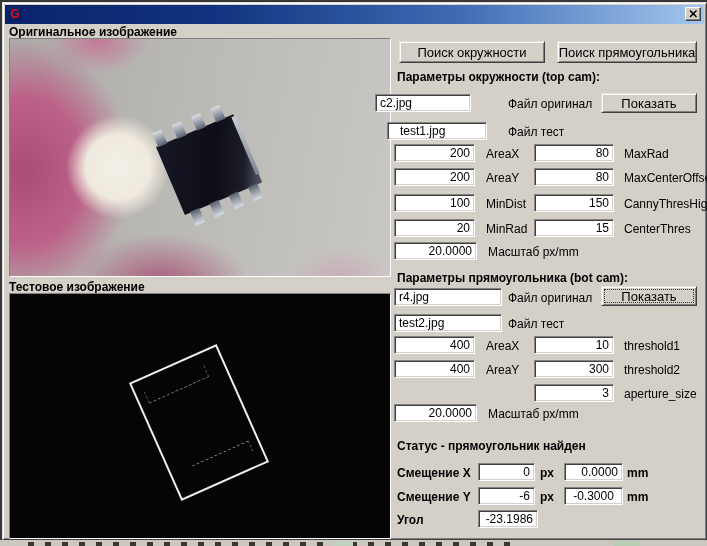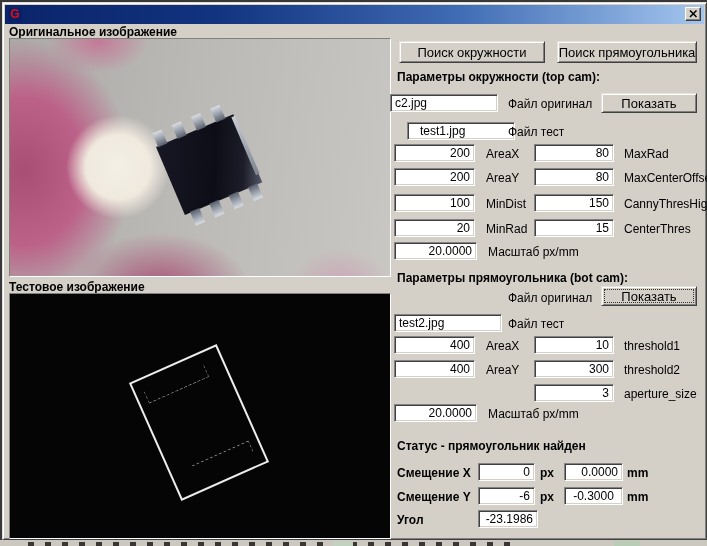--- a/index.html
+++ b/index.html
@@ -133,25 +133,25 @@
         <div class="tr1"></div>
         <div class="tr2"></div>
       </div>
     </div>
 
     <button class="btn" style="left:396px;top:38px;width:146px;height:22px">Поиск окружности</button>
     <button class="btn" style="left:554px;top:38px;width:140px;height:22px">Поиск прямоугольника</button>
 
     <span class="lbl b" style="left:394px;top:67px">Параметры окружности (top cam):</span>
 
-    <input class="tb" style="left: 387px; top: 91px; width: 108px;" value="c2.jpg">
+    <input class="tb" style="left: 372px; top: 91px; width: 96px;" value="c2.jpg">
     <span class="lbl" style="left:505px;top:94px">Файл оригинал</span>
     <button class="btn" style="left:598px;top:90px;width:96px;height:20px">Показать</button>
 
-    <input class="tb" style="left: 404px; top: 119px; width: 108px; padding-left: 12px;" value="test1.jpg">
+    <input class="tb" style="left: 384px; top: 119px; width: 100px; padding-left: 12px;" value="test1.jpg">
     <span class="lbl" style="left:505px;top:122px">Файл тест</span>
 
     <input class="tb num" style="left: 391px; top: 141px; width: 81px;" value="200">
     <span class="lbl" style="left:483px;top:144px">AreaX</span>
     <input class="tb num" style="left: 531px; top: 141px; width: 80px;" value="80">
     <span class="lbl" style="left:621px;top:144px">MaxRad</span>
 
     <input class="tb num" style="left: 391px; top: 165px; width: 81px;" value="200">
     <span class="lbl" style="left:483px;top:168px">AreaY</span>
     <input class="tb num" style="left: 531px; top: 165px; width: 80px;" value="80">
@@ -165,20 +165,21 @@
     <input class="tb num" style="left: 391px; top: 216px; width: 81px;" value="20">
     <span class="lbl" style="left:483px;top:219px">MinRad</span>
     <input class="tb num" style="left: 531px; top: 216px; width: 80px;" value="15">
     <span class="lbl" style="left:621px;top:219px">CenterThres</span>
 
     <input class="tb num" style="left: 391px; top: 239px; width: 83px;" value="20.0000">
     <span class="lbl" style="left:485px;top:242px">Масштаб px/mm</span>
 
     <span class="lbl b" style="left:394px;top:268px">Параметры прямоугольника (bot cam):</span>
 
+    <input class="tb" style="left: 391px; top: 285px; width: 108px;" value="r4.jpg">
     <span class="lbl" style="left:505px;top:288px">Файл оригинал</span>
     <button class="btn focused" style="left:598px;top:283px;width:96px;height:20px">Показать</button>
 
     <input class="tb" style="left: 391px; top: 311px; width: 108px;" value="test2.jpg">
     <span class="lbl" style="left:505px;top:314px">Файл тест</span>
 
     <input class="tb num" style="left: 391px; top: 333px; width: 81px;" value="400">
     <span class="lbl" style="left:483px;top:336px">AreaX</span>
     <input class="tb num" style="left: 531px; top: 333px; width: 80px;" value="10">
     <span class="lbl" style="left:621px;top:336px">threshold1</span>

